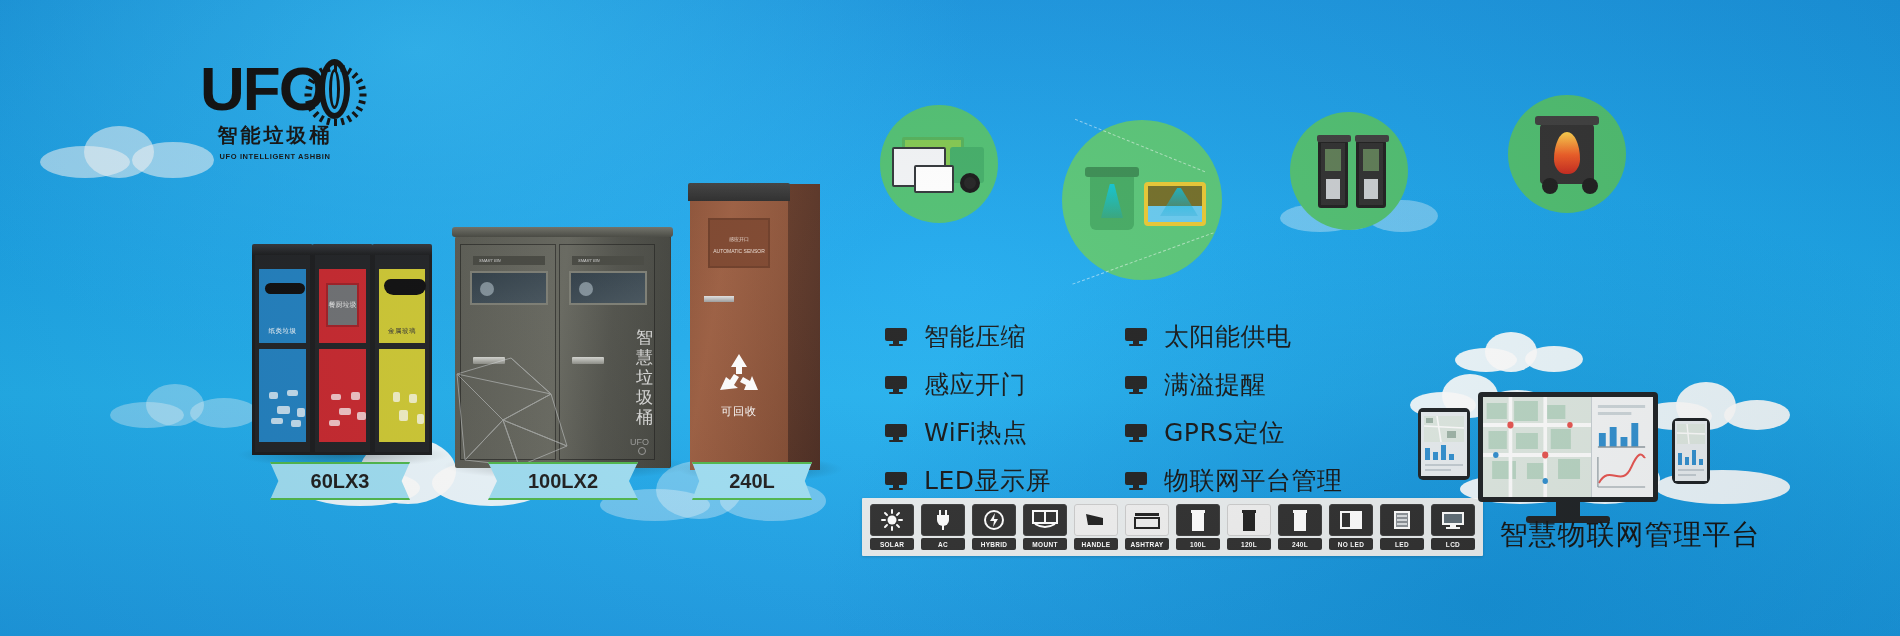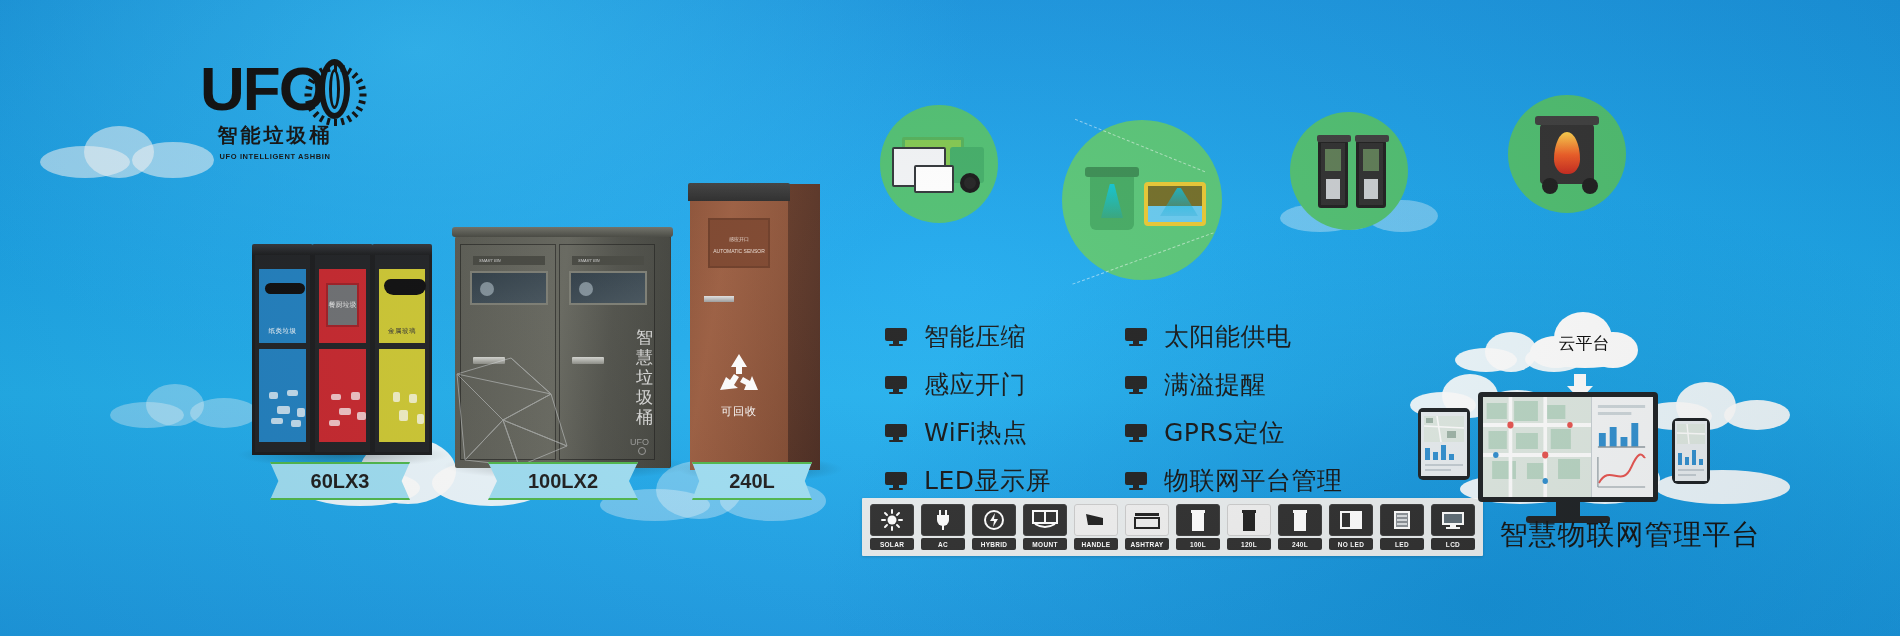--- a/index.html
+++ b/index.html
@@ -723,33 +723,20 @@
     <i style="left:0;top:22px;width:72px;height:28px;"></i>
     <i style="left:36px;top:2px;width:60px;height:48px;"></i>
     <i style="left:84px;top:20px;width:66px;height:30px;"></i>
   </div>
   <div class="cloud" style="left:1460px;top:448px;width:330px;height:56px;">
     <i style="left:0;top:26px;width:120px;height:30px;"></i>
     <i style="left:90px;top:6px;width:110px;height:50px;"></i>
     <i style="left:195px;top:22px;width:135px;height:34px;"></i>
   </div>
 
-  <div id="cloudplat">
-    <div class="cloudshape">
-      <i style="left:0;top:26px;width:52px;height:32px;"></i>
-      <i style="left:24px;top:2px;width:58px;height:52px;"></i>
-      <i style="left:58px;top:22px;width:50px;height:36px;"></i>
-      <i style="left:10px;top:34px;width:90px;height:24px;"></i>
-      <span class="txt">云平台</span>
-    </div>
-    <div class="arrow-down">
-      <div class="stem"></div>
-        <div class="head"></div>
-    </div>
-  </div>
 
   <div class="tablet">
     <div class="s">
       <svg width="100%" height="100%" viewBox="0 0 46 64">
         <rect width="46" height="64" fill="#e9eef1"></rect>
         <rect x="3" y="4" width="40" height="26" fill="#dfe9e2"></rect>
         <g stroke="#fff" stroke-width="1.6">
             <line x1="3" y1="14" x2="43" y2="16"></line>
             <line x1="16" y1="4" x2="20" y2="30"></line>
           </g>

